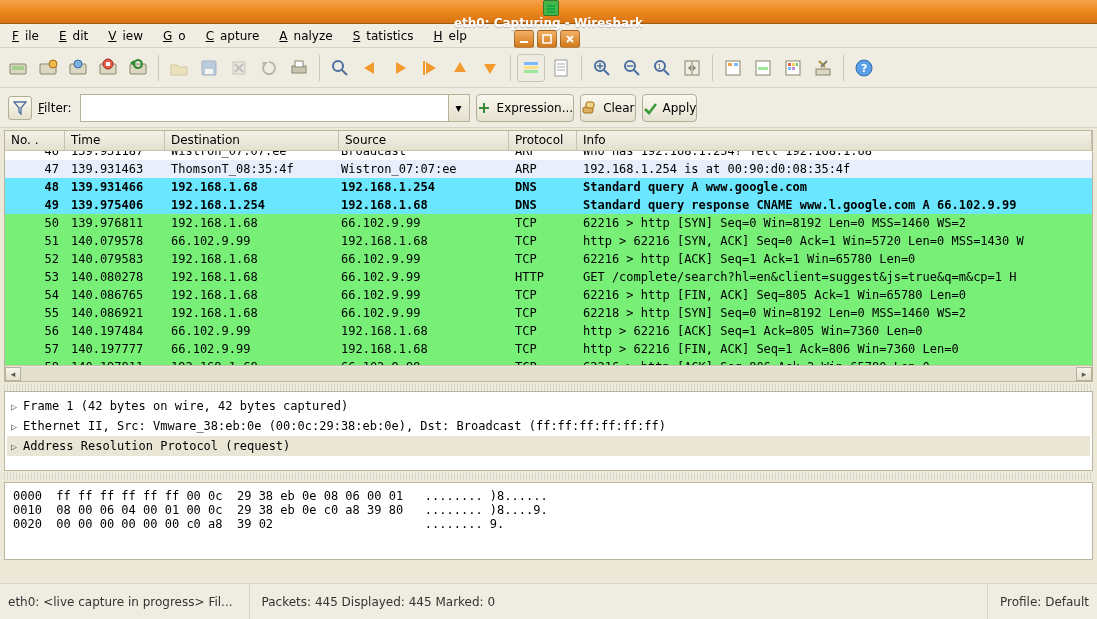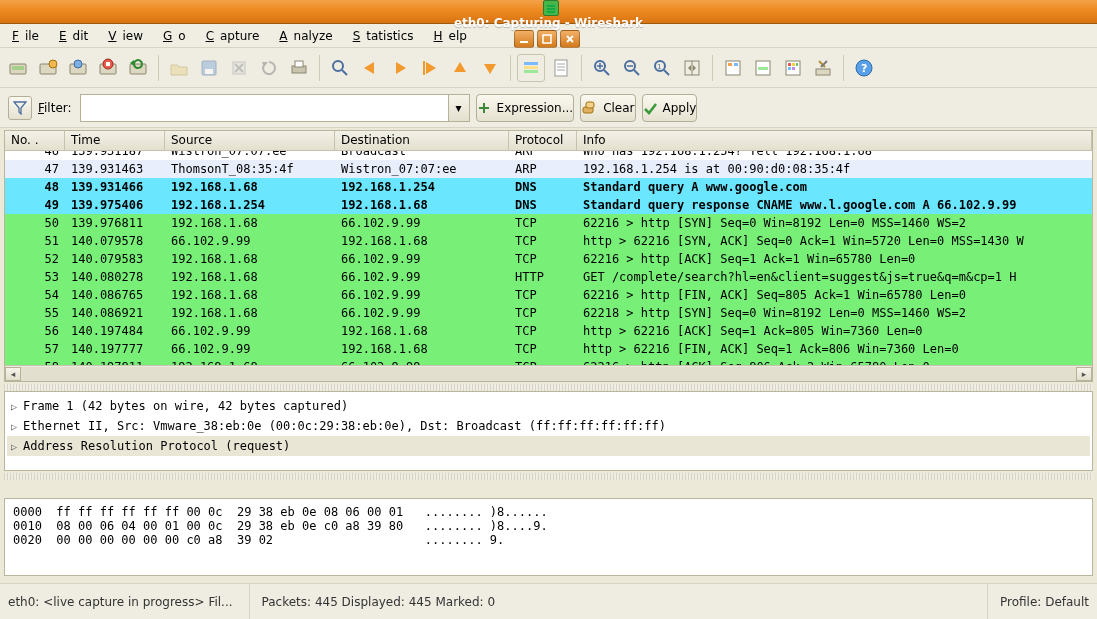--- a/index.html
+++ b/index.html
@@ -54,21 +54,21 @@
 
 .splitter{height:7px; background:repeating-linear-gradient(90deg,#d8d4c5 0 1px,#efede2 1px 3px); margin:2px 4px 0 4px; cursor:row-resize;}
 
 
 .tree{height:80px;border:1px solid #bab59f;margin:0 4px;background:#fff;padding:4px 2px;overflow:hidden;}
 .tree-row{display:flex;align-items:center;height:20px;gap:4px;padding-left:2px;}
 .tree-row.sel{background:#e9e6d6;}
 .tria{width:10px;text-align:center;color:#555;cursor:pointer;font-size:10px;}
 
 
-.hex{height:78px;border:1px solid #bab59f;margin:18px 4px;background:#fff;padding:6px 8px;white-space:pre;overflow:hidden;}
+.hex{height:78px;border:1px solid #bab59f;margin:2px 4px;background:#fff;padding:6px 8px;white-space:pre;overflow:hidden;}
 
 
 .statusbar{position:absolute;bottom:0;left:0;right:0;height:36px;background:#efede2;border-top:1px solid #d8d4c5;display:flex;align-items:center;padding:0 8px;gap:16px;color:#333;}
 .statusbar .cell{border-left:1px solid #d8d4c5;padding-left:12px;height:100%;display:flex;align-items:center;}
 .statusbar .cell:first-child{border-left:none;padding-left:0;}
 .statusbar .spacer{flex:1;}
 
 svg{display:block}
 </style>
 </head>
@@ -324,22 +324,22 @@
         <polyline points="2,8 6,12 13,3" fill="none" stroke="#3a9a3a" stroke-width="2.5"></polyline>
       </svg>
       <span>Apply</span>
     </span>
 </div>
 
 <div class="packet-list-wrap">
   <div class="pl-header">
     <div class="col col-no">No. .</div>
     <div class="col col-time">Time</div>
+    <div class="col col-dst">Destination</div>
     <div class="col col-src">Source</div>
-    <div class="col col-dst">Destination</div>
     <div class="col col-proto">Protocol</div>
     <div class="col col-info">Info</div>
   </div>
   <div class="pl-body mono" id="pl-body">
       <div class="row bg-white cut-top">
         <div class="col col-no" style="text-align:right">46</div>
         <div class="col col-time">139.931187</div>
         <div class="col col-src">Wistron_07:07:ee</div>
         <div class="col col-dst">Broadcast</div>
         <div class="col col-proto">ARP</div>

